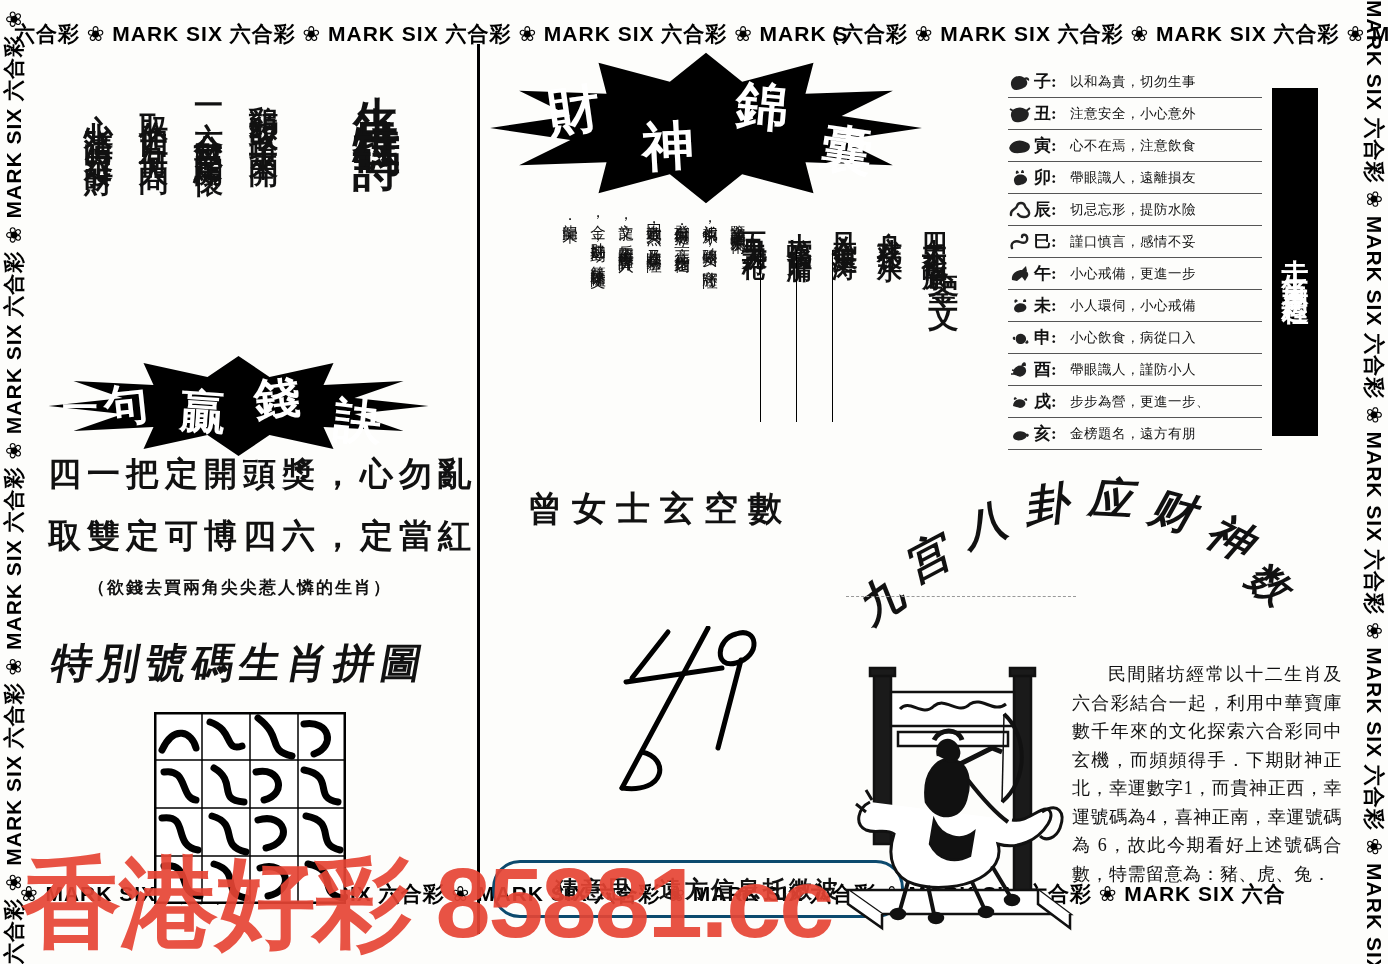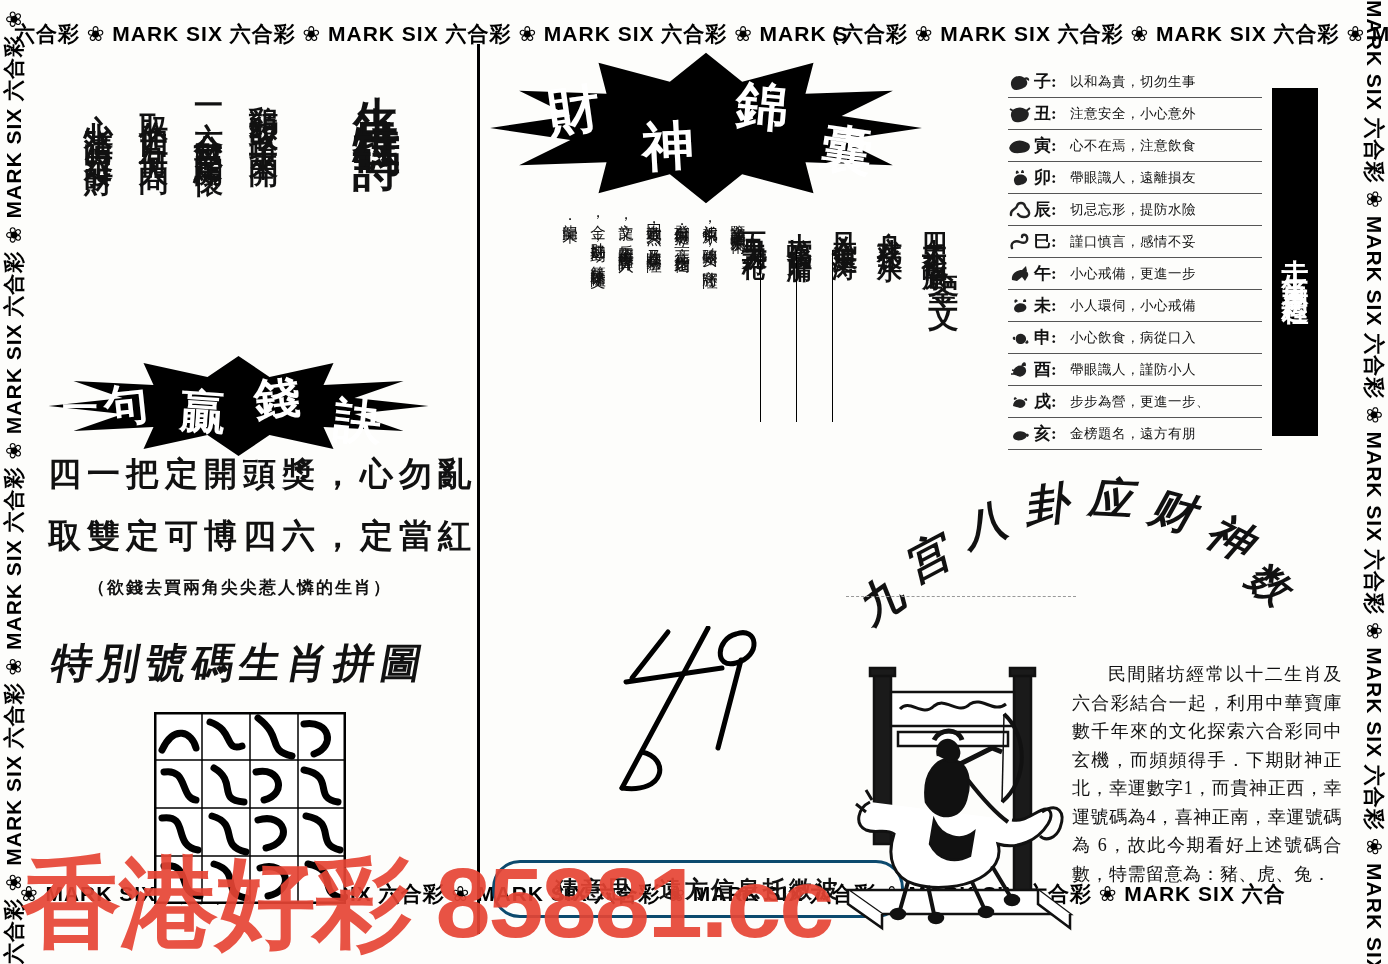--- a/index.html
+++ b/index.html
@@ -155,20 +155,21 @@
   <div class="abs" id="seal-explain">
     <span class="col">鑒文說的是金四太子兀術</span>
     <span class="col">初伐中原，破路安州，守將陸</span>
     <span class="col">登自刎而挺立．兀術拜之始倒，</span>
     <span class="col">因敬其英烈，乃收養其幼子陸</span>
     <span class="col">文龍，后宋將王佐斷臂詐降入</span>
     <span class="col">金，助奶母助，策反雙槍陸文</span>
     <span class="col">龍歸宋．</span>
   </div>
 
+  <div class="abs" id="xuankong-title">曾女士玄空數</div>
 
   <div class="abs" style="left:608px;top:626px;">
     <svg width="152" height="172" viewBox="0 0 152 172">
       <g fill="none" stroke="#000" stroke-width="5" stroke-linecap="round">
         <path d="M60,6 L24,52"></path>
         <path d="M100,2 L14,162"></path>
         <path d="M14,162 C58,168 62,132 34,126"></path>
         <path d="M18,56 L114,42"></path>
         <path d="M128,8 C150,0 154,30 128,37 C106,43 108,13 128,8"></path>
         <path d="M133,34 L110,122"></path>

